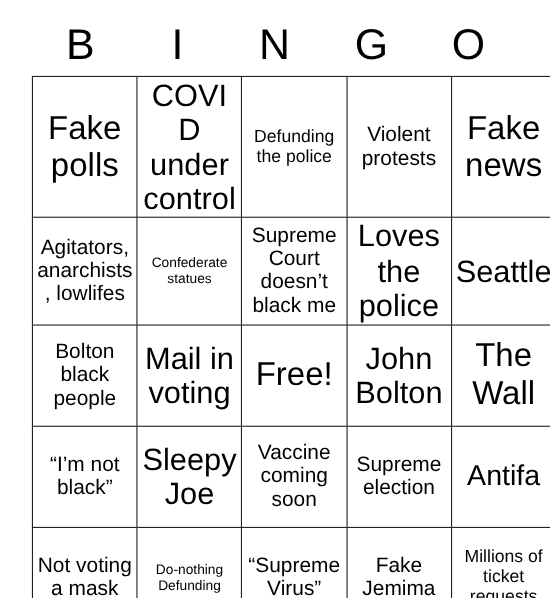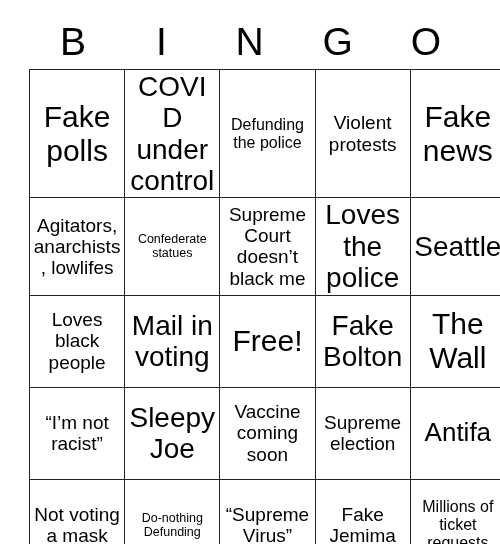--- a/index.html
+++ b/index.html
@@ -133,38 +133,38 @@
           </td>
         <td class="fs-lg">
             <span class="cell-text">Loves the police</span>
           </td>
         <td class="fs-lg">
             <span class="cell-text">Seattle</span>
           </td>
       </tr>
       <tr>
         <td class="fs-md">
-            <span class="cell-text">Loves black people</span>
+            <span class="cell-text">Bolton black people</span>
           </td>
         <td class="fs-lg">
             <span class="cell-text">Mail in voting</span>
           </td>
         <td class="fs-xxl">
             <span class="cell-text">Free!</span>
           </td>
         <td class="fs-lg">
-            <span class="cell-text">Fake Bolton</span>
+            <span class="cell-text">John Bolton</span>
           </td>
         <td class="fs-xxl">
             <span class="cell-text">The Wall</span>
           </td>
       </tr>
       <tr>
         <td class="fs-md">
-            <span class="cell-text">“I’m not racist”</span>
+            <span class="cell-text">“I’m not black”</span>
           </td>
         <td class="fs-lg">
             <span class="cell-text">Sleepy Joe</span>
           </td>
         <td class="fs-md">
             <span class="cell-text">Vaccine coming soon</span>
           </td>
         <td class="fs-md">
             <span class="cell-text">Supreme election</span>
           </td>

